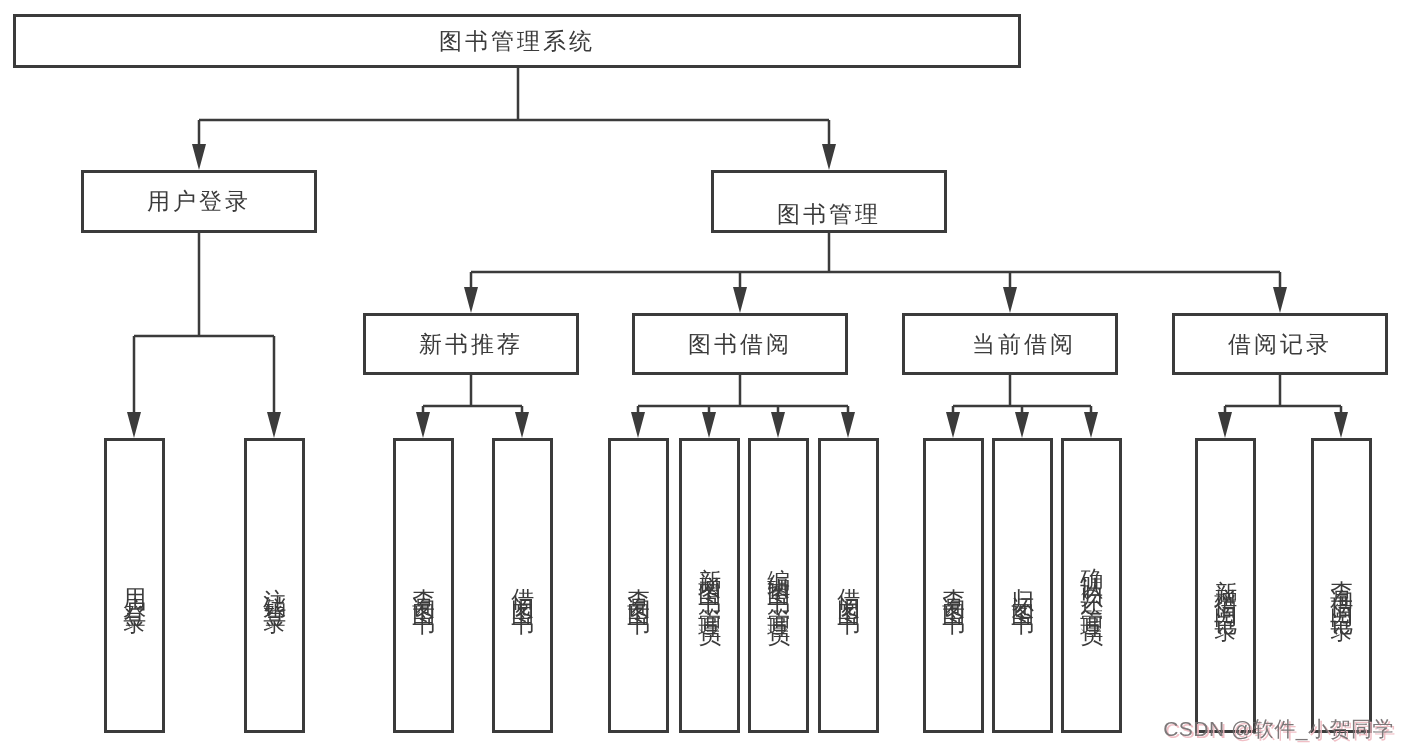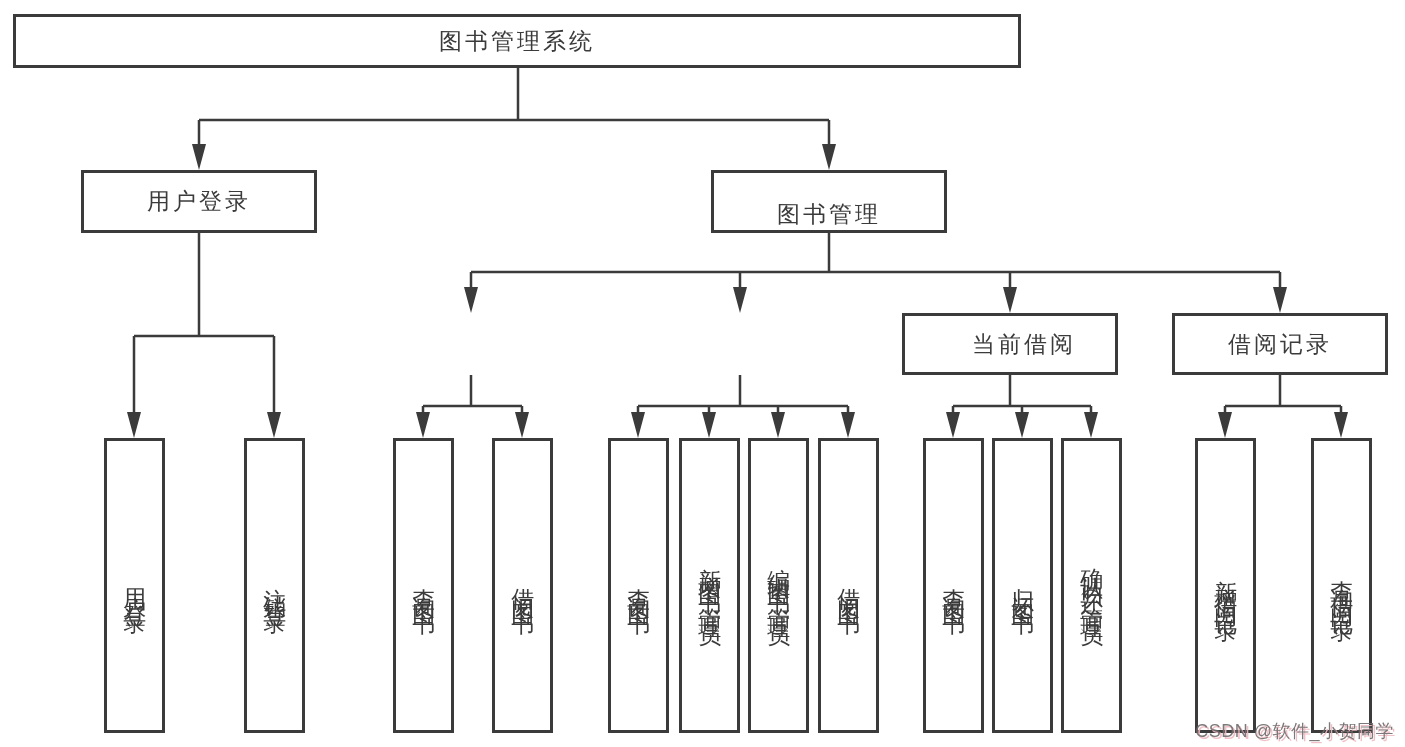--- a/index.html
+++ b/index.html
@@ -44,21 +44,21 @@
   .b-current{left:902px;padding-left:28px;}
   .b-records{left:1172px;}
   .lf1{left:104px;}  .lf2{left:244px;}
   .lf3{left:393px;}  .lf4{left:492px;}
   .lf5{left:608px;}  .lf6{left:679px;}
   .lf7{left:748px;}  .lf8{left:818px;}
   .lf9{left:923px;}  .lf10{left:992px;} .lf11{left:1061px;}
   .lf12{left:1195px;}.lf13{left:1311px;}
   .watermark{
     position:absolute;right:5px;bottom:4px;
-    font-size:18px;letter-spacing:.5px;
+    font-size:21px;letter-spacing:.5px;
     color:var(--watermark-gray);
     text-shadow:2px 2px 0 var(--watermark-pink);
     opacity:.9;z-index:5;white-space:nowrap;
   }
 </style>
 </head>
 <body>
 
 <div class="canvas">
 
@@ -97,20 +97,26 @@
     <span>图书管理系统</span>
   </div>
 
   <div class="box b-user">
     <span>用户登录</span>
   </div>
   <div class="box b-mgmt">
     <span>图书管理</span>
   </div>
 
+  <div class="box l3 b-recommend">
+    <span>新书推荐</span>
+  </div>
+  <div class="box l3 b-borrow">
+    <span>图书借阅</span>
+  </div>
   <div class="box l3 b-current">
     <span>当前借阅</span>
   </div>
   <div class="box l3 b-records">
     <span>借阅记录</span>
   </div>
 
   <div class="box leaf lf1">
     <span class="vtext">用户登录</span>
   </div>

